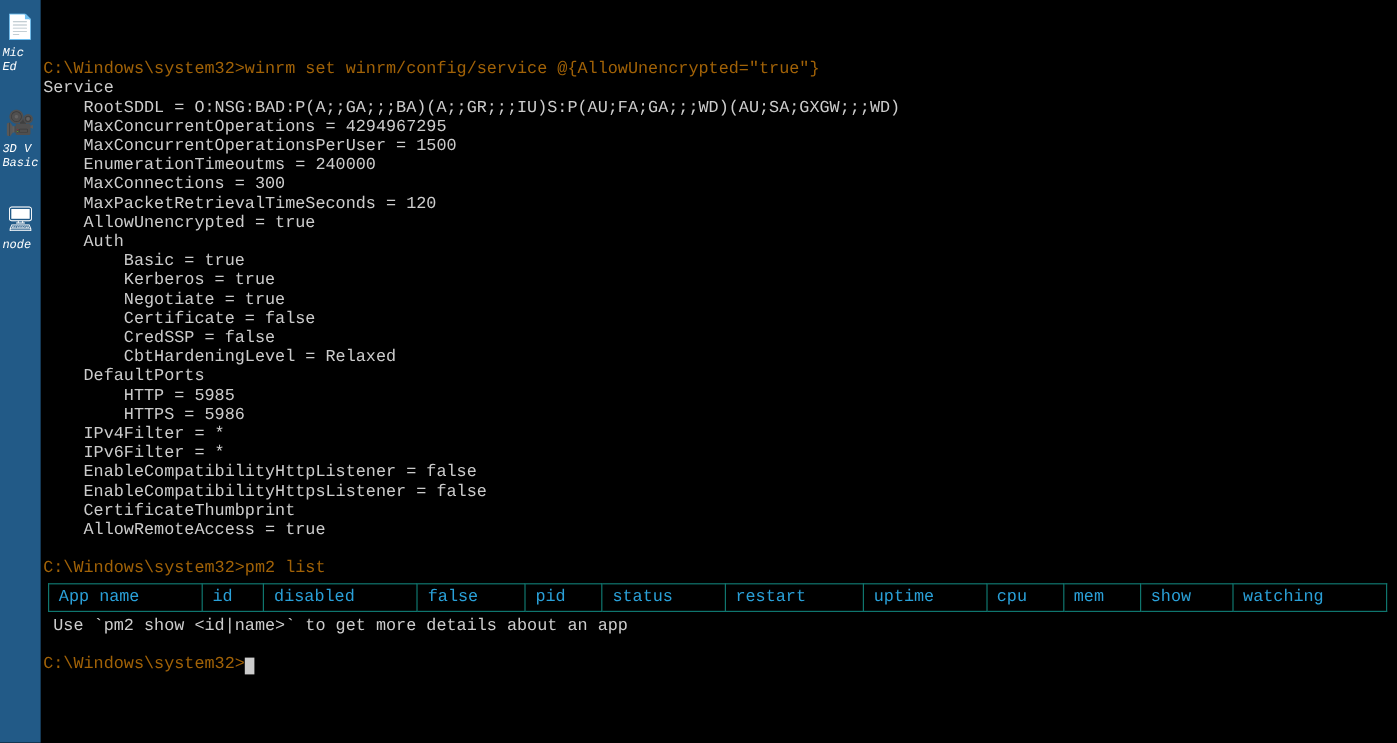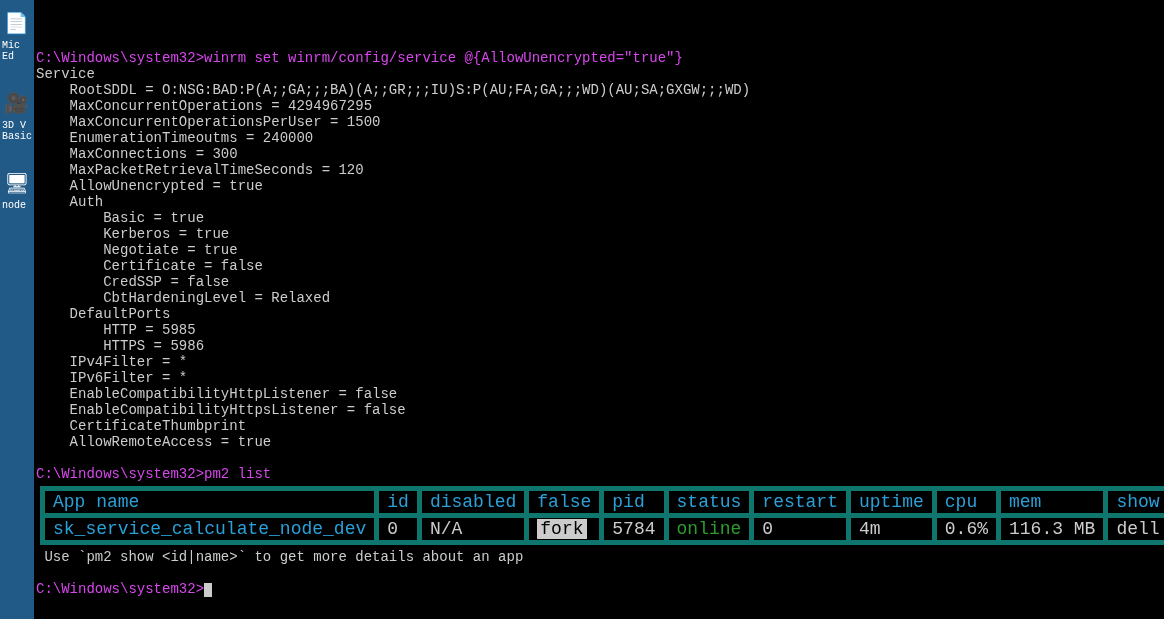--- a/index.html
+++ b/index.html
@@ -36,60 +36,61 @@
     margin: 4px auto 2px 2px;
     display: flex;
     align-items: center;
     justify-content: center;
     font-size: 20px;
   }
   .deskicon .lbl {
     line-height: 11px;
     white-space: pre;
     padding-left: 2px;
+    font-style: italic;
   }
   
   .terminal {
     flex: 1;
     height: 100%;
     background: #000;
     color: #ccc;
     font-family: "NSimSun","SimSun","MS Gothic","Courier New",monospace;
     font-size: 14px;
     line-height: 16px;
     white-space: pre;
     overflow: hidden;
     position: relative;
   }
   .terminal .content {
     padding: 2px 0 0 2px;
   }
   .prompt-line {
-    color:#d946ef;
+    color:#a16207;
     margin-top:33px;
   }
   .cursor {
     display:inline-block;
     width:8px;
     height:14px;
     background:#ccc;
     vertical-align: text-bottom;
   }
   
   .pm2 {
     margin: 4px 8px 4px 4px;
     border-collapse: collapse;
     width: calc(100% - 12px);
   }
   .pm2 td, .pm2 th {
-    border: 5px solid #0f766e;
+    border: 1px solid #0f766e;
     padding: 3px 8px;
     color: #ccc;
     font-family: "NSimSun","SimSun","Courier New",monospace;
-    font-size: 18px;
+    font-size: 14px;
     font-weight: normal;
     text-align: left;
   }
   .pm2 th {
     color: #2aa0d8; 
   }
   .pm2 .appname { color: #2aa0d8; }
   .pm2 .online { color: #2e9c2e; }
   .pm2 .disabled { color: #777; }
   .pm2 .invert {
@@ -163,30 +164,16 @@
   <th>false</th>
   <th>pid</th>
   <th>status</th>
   <th>restart</th>
   <th>uptime</th>
   <th>cpu</th>
   <th>mem</th>
   <th>show</th>
   <th>watching</th>
 </tr>
-<tr>
-  <td class="appname">sk_service_calculate_node_dev</td>
-  <td>0</td>
-  <td>N/A</td>
-  <td><span class="invert">fork</span></td>
-  <td>5784</td>
-  <td class="online">online</td>
-  <td>0</td>
-  <td>4m</td>
-  <td>0.6%</td>
-  <td>116.3 MB</td>
-  <td>dell</td>
-  <td class="disabled">disabled</td>
-</tr>
 </tbody></table><span> Use `pm2 show &lt;id|name&gt;` to get more details about an app</span>
 
 <span class="prompt-line">C:\Windows\system32&gt;</span><span class="cursor"></span></div>
 </div>
 
 </body></html>

